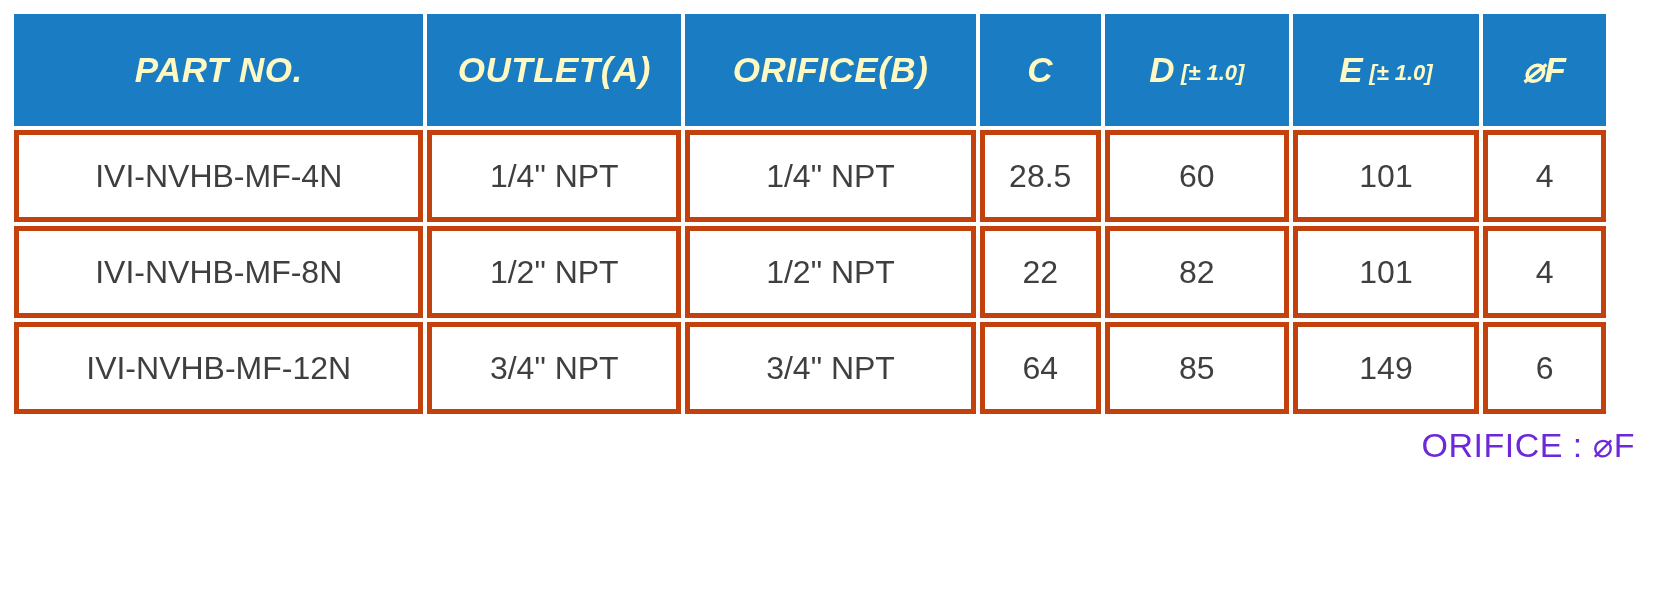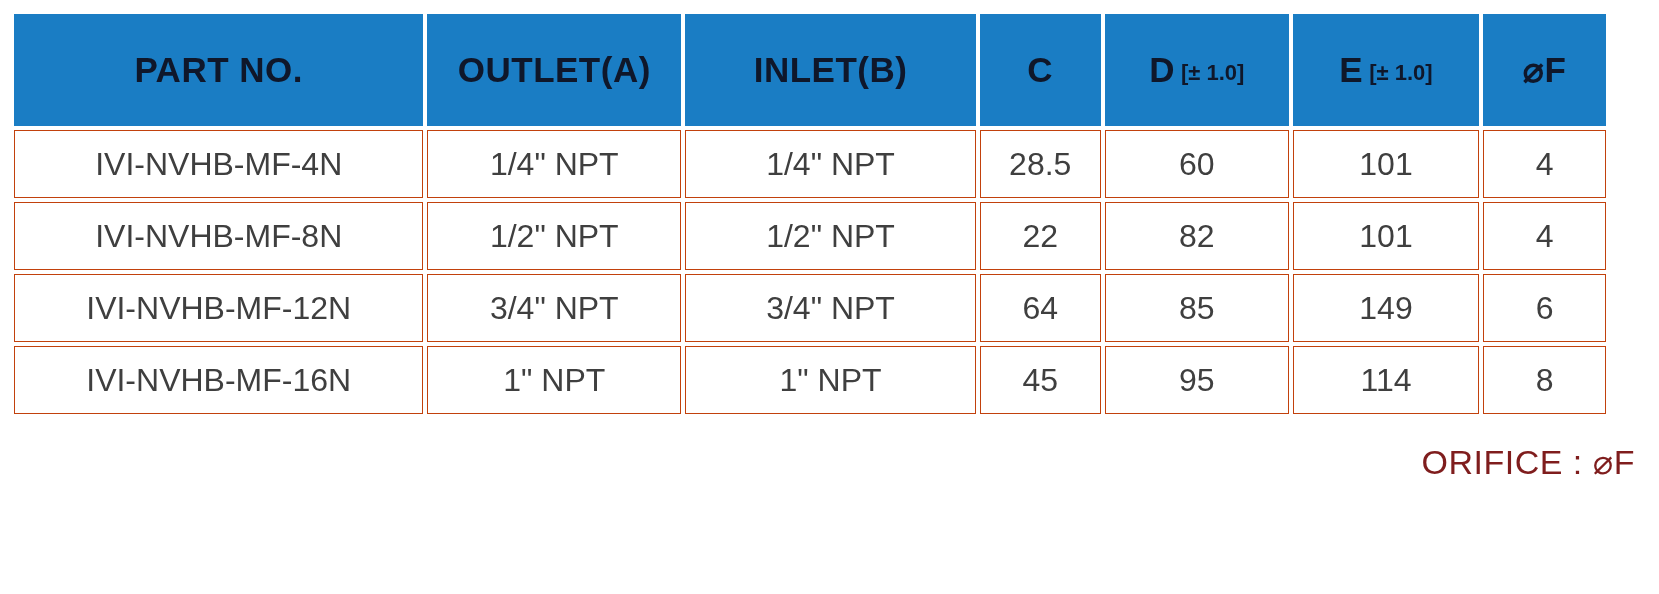--- a/index.html
+++ b/index.html
@@ -22,65 +22,66 @@
     padding: 10px 10px 0 10px;
   }
   table.spec {
     border-collapse: separate;
     border-spacing: 4px;
     width: 1600px;
     table-layout: fixed;
   }
   table.spec th {
     background: #1a7dc4;
-    color: #0f172a;
+    color: #fef9c3;
     font-weight: bold;
     font-size: 35px;
     letter-spacing: 0.5px;
     height: 112px;
     padding: 0 12px;
     text-align: center;
     vertical-align: middle;
     border: none;
     white-space: nowrap;
+    font-style: italic;
   }
   table.spec th .tol {
     font-size: 22px;
     font-weight: bold;
     letter-spacing: 0;
     padding-left: 6px;
     vertical-align: middle;
     text-align: center;
   }
   table.spec td {
     background: #ffffff;
-    border: 1px solid #c2410c;
+    border: 5px solid #c2410c;
     height: 66px;
     font-size: 32px;
     text-align: center;
     vertical-align: middle;
     color: #3f3f3f;
     white-space: nowrap;
-    padding: 0 4px;
+    padding: 8px 4px;
   }
   
   col.c-part   { width: 400px; }
   col.c-inlet  { width: 248px; }
   col.c-outlet { width: 284px; }
   col.c-c      { width: 118px; }
   col.c-d      { width: 180px; }
   col.c-e      { width: 182px; }
   col.c-f      { width: 120px; }
 
   .footnote {
-    margin-top: 24px;
+    margin-top: 7px;
     padding-right: 14px;
     text-align: right;
     font-size: 34px;
-    color: #7f1d1d;
+    color: #6d28d9;
     letter-spacing: 0.5px;
   }
 </style>
 </head>
 <body>
 
 <div class="sheet">
 
   <table class="spec">
     <colgroup>
@@ -89,21 +90,21 @@
         <col class="c-outlet">
       <col class="c-c">
         <col class="c-d">
         <col class="c-e">
         <col class="c-f">
     </colgroup>
     <thead>
       <tr>
         <th><span>PART NO.</span></th>
         <th><span>OUTLET(A)</span></th>
-        <th><span>INLET(B)</span></th>
+        <th><span>ORIFICE(B)</span></th>
         <th><span>C</span></th>
         <th><span>D</span><span class="tol">[± 1.0]</span></th>
         <th><span>E</span><span class="tol">[± 1.0]</span></th>
         <th><span>⌀F</span></th>
       </tr>
     </thead>
     <tbody>
       <tr>
         <td>IVI-NVHB-MF-4N</td>
         <td>1/4" NPT</td>
@@ -124,27 +125,18 @@
       </tr>
       <tr>
         <td>IVI-NVHB-MF-12N</td>
         <td>3/4" NPT</td>
         <td>3/4" NPT</td>
         <td>64</td>
         <td>85</td>
         <td>149</td>
         <td>6</td>
       </tr>
-      <tr>
-        <td>IVI-NVHB-MF-16N</td>
-        <td>1" NPT</td>
-        <td>1" NPT</td>
-        <td>45</td>
-        <td>95</td>
-        <td>114</td>
-        <td>8</td>
-      </tr>
     </tbody>
   </table>
 
   <div class="footnote">ORIFICE : ⌀F</div>
 
 </div>
 
 </body></html>

